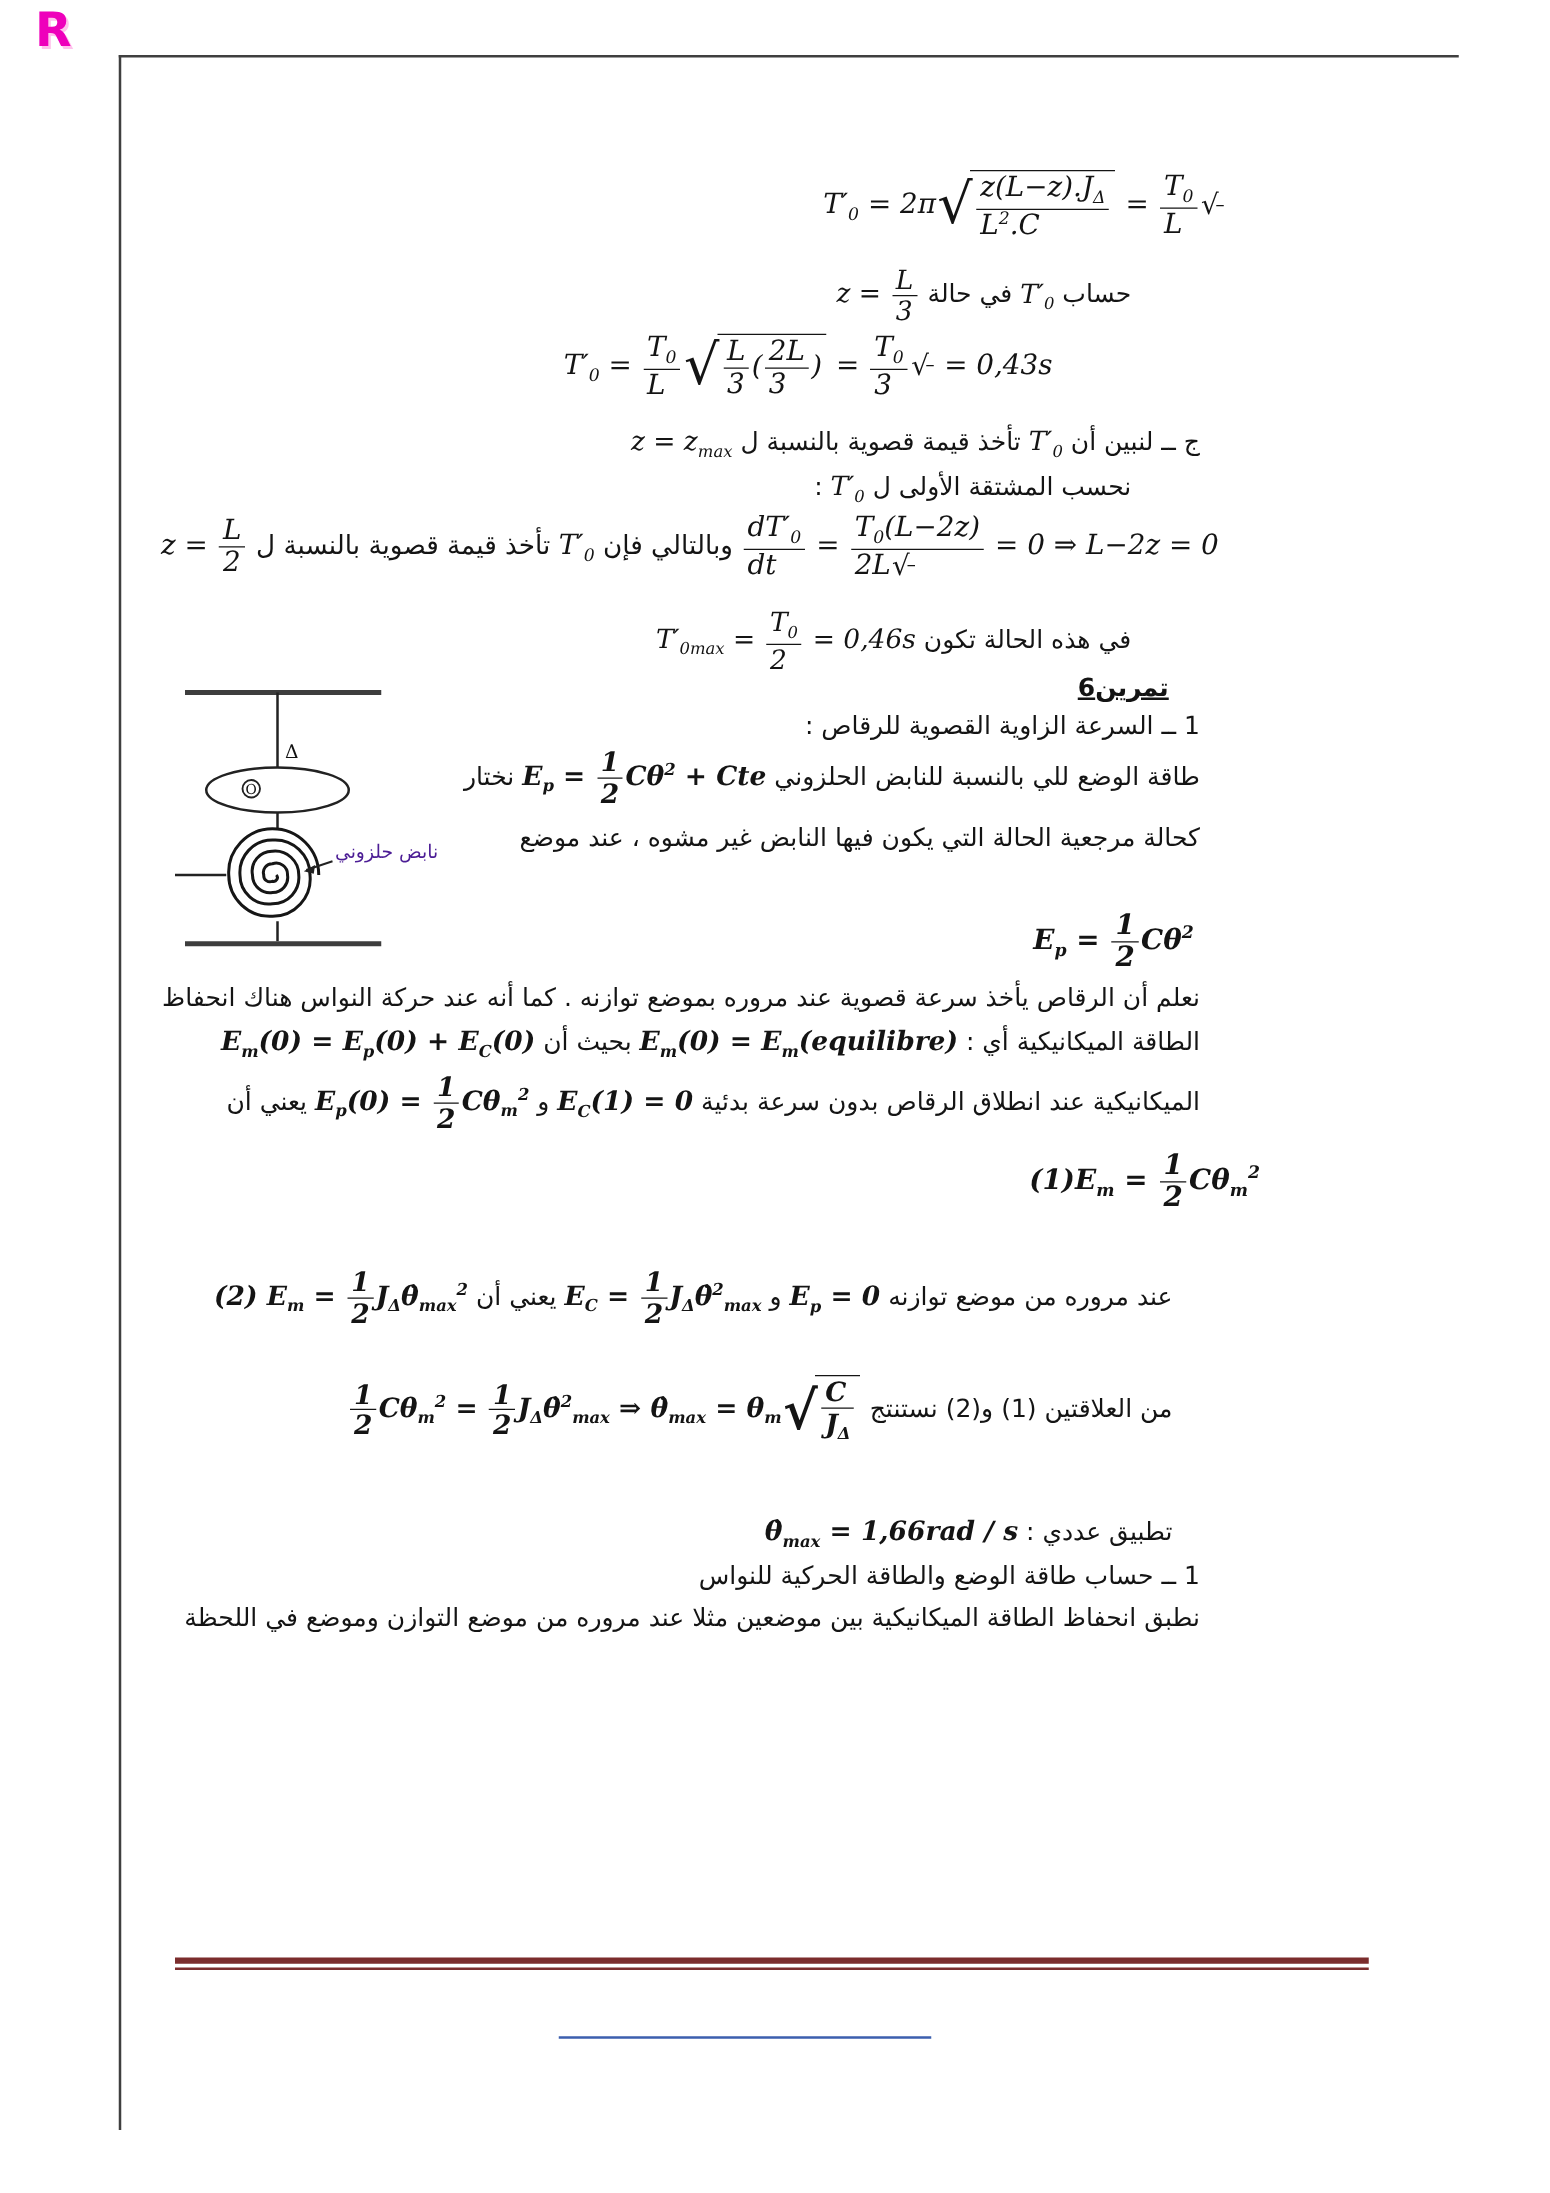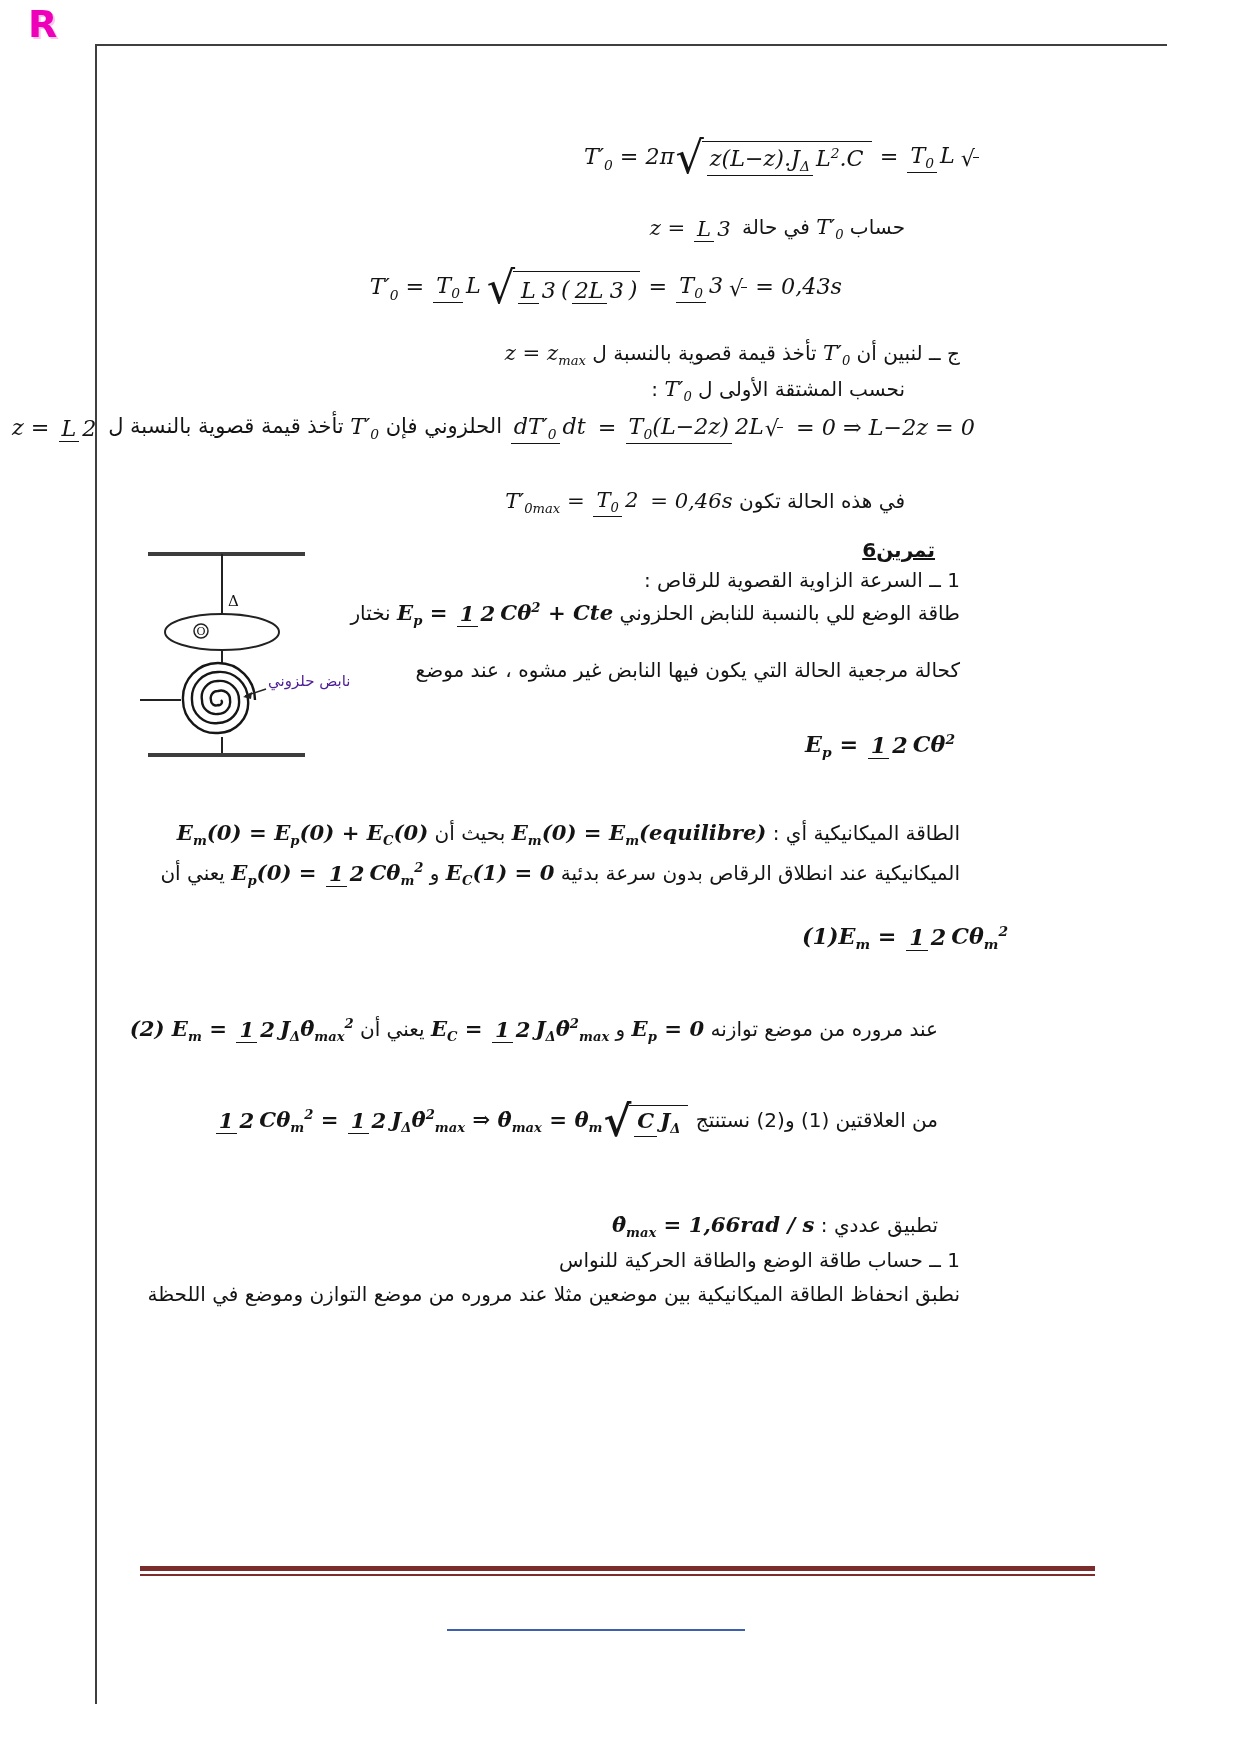--- a/index.html
+++ b/index.html
@@ -18,21 +18,21 @@
   .line{position:absolute;right:0;direction:rtl;text-align:right;white-space:nowrap;
         font-size:20px;line-height:1.45;}
   .heading{font-weight:bold;text-decoration:underline;margin-left:40px;}
   .eqline{font-size:21px;}
 
   
   .math{direction:ltr;unicode-bidi:isolate;display:inline-block;vertical-align:middle;
         font-family:"DejaVu Serif","Liberation Serif",serif;font-style:italic;font-size:1.06em;}
   .mbold{font-weight:bold;}
   .math sub,.math sup{font-size:0.62em;}
-  .frac{display:inline-flex;flex-direction:row;vertical-align:middle;text-align:right;
+  .frac{display:inline-flex;flex-direction:column;vertical-align:middle;text-align:left;
         line-height:1.12;margin:0 2px;}
   .fnum{display:block;border-bottom:1.5px solid currentColor;padding:0 3px;}
   .fden{display:block;padding:0 3px;}
   .sqrt{display:inline-flex;align-items:center;vertical-align:middle;margin:0 1px;}
   .rad{font-style:normal;line-height:1;margin-right:-2px;}
   .rad.tall{font-size:2em;}
   .radbody{border-top:1.5px solid currentColor;padding:1px 3px 0 3px;}
 
   
   .p0{top:8px;right:-20px;}   .p1{top:84px;right:55px;}   .p2{top:138px;right:118px;}
@@ -106,39 +106,40 @@
     <div class="line p4"><span class="ar">نحسب المشتقة الأولى ل </span><span class="math" dir="ltr"><span>T′</span><sub><span>0</span></sub></span><span class="ar"> :</span></div>
     <div class="line eqline p5"><span class="math" dir="ltr"><span class="frac">
             <span class="fnum"><span>dT′</span><sub><span>0</span></sub></span>
             <span class="fden"><span>dt</span></span>
           </span><span> = </span><span class="frac">
             <span class="fnum"><span>T</span><sub><span>0</span></sub><span>(L−2z)</span></span>
             <span class="fden"><span>2L</span><span class="sqrt">
                 <span class="rad">√</span>
                 <span class="radbody"></span>
               </span></span>
-          </span><span> = 0 ⇒ L−2z = 0</span></span><span class="ar"> الحلزوني فإن </span><span class="math" dir="ltr"><span>T′</span><sub><span>0</span></sub></span><span class="ar"> تأخذ قيمة قصوية بالنسبة ل </span><span class="math" dir="ltr"><span>z = </span><span class="frac">
+          </span><span> = 0 ⇒ L−2z = 0</span></span><span class="ar"> وبالتالي فإن </span><span class="math" dir="ltr"><span>T′</span><sub><span>0</span></sub></span><span class="ar"> تأخذ قيمة قصوية بالنسبة ل </span><span class="math" dir="ltr"><span>z = </span><span class="frac">
             <span class="fnum"><span>L</span></span>
             <span class="fden"><span>2</span></span>
           </span></span></div>
     <div class="line p6"><span class="ar">في هذه الحالة تكون </span><span class="math" dir="ltr"><span>T′</span><sub><span>0max</span></sub><span> = </span><span class="frac">
             <span class="fnum"><span>T</span><sub><span>0</span></sub></span>
             <span class="fden"><span>2</span></span>
           </span><span> = 0,46s</span></span></div>
     <div class="line heading p7"><span class="ar">تمرين6</span></div>
     <div class="line p8"><span class="ar">1 ــ السرعة الزاوية القصوية للرقاص :</span></div>
     <div class="line p9"><span class="ar">طاقة الوضع للي بالنسبة للنابض الحلزوني </span><span class="math mbold" dir="ltr"><span>E</span><sub><span>p</span></sub><span> = </span><span class="frac">
             <span class="fnum"><span>1</span></span>
             <span class="fden"><span>2</span></span>
           </span><span>Cθ</span><sup><span>2</span></sup><span> + Cte</span></span><span class="ar"> نختار</span></div>
     <div class="line p10"><span class="ar">كحالة مرجعية الحالة التي يكون فيها النابض غير مشوه ، عند موضع</span></div>
     <div class="line eqline p12"><span class="math mbold" dir="ltr"><span>E</span><sub><span>p</span></sub><span> = </span><span class="frac">
             <span class="fnum"><span>1</span></span>
             <span class="fden"><span>2</span></span>
           </span><span>Cθ</span><sup><span>2</span></sup></span></div>
+    <div class="line p13"><span class="ar">نعلم أن الرقاص يأخذ سرعة قصوية عند مروره بموضع توازنه . كما أنه عند حركة النواس هناك انحفاظ</span></div>
     <div class="line p14"><span class="ar">الطاقة الميكانيكية أي : </span><span class="math mbold" dir="ltr"><span>E</span><sub><span>m</span></sub><span>(0) = E</span><sub><span>m</span></sub><span>(equilibre)</span></span><span class="ar"> بحيث أن </span><span class="math mbold" dir="ltr"><span>E</span><sub><span>m</span></sub><span>(0) = E</span><sub><span>p</span></sub><span>(0) + E</span><sub><span>C</span></sub><span>(0)</span></span></div>
     <div class="line p15"><span class="ar">الميكانيكية عند انطلاق الرقاص بدون سرعة بدئية </span><span class="math mbold" dir="ltr"><span>E</span><sub><span>C</span></sub><span>(1) = 0</span></span><span class="ar"> و </span><span class="math mbold" dir="ltr"><span>E</span><sub><span>p</span></sub><span>(0) = </span><span class="frac">
             <span class="fnum"><span>1</span></span>
             <span class="fden"><span>2</span></span>
           </span><span>Cθ</span><sub><span>m</span></sub><sup><span>2</span></sup></span><span class="ar"> يعني أن</span></div>
     <div class="line eqline p16"><span class="math mbold" dir="ltr"><span>(1)</span><span>E</span><sub><span>m</span></sub><span> = </span><span class="frac">
             <span class="fnum"><span>1</span></span>
             <span class="fden"><span>2</span></span>
           </span><span>Cθ</span><sub><span>m</span></sub><sup><span>2</span></sup></span></div>
     <div class="line p17"><span class="ar">عند مروره من موضع توازنه </span><span class="math mbold" dir="ltr"><span>E</span><sub><span>p</span></sub><span> = 0</span></span><span class="ar"> و </span><span class="math mbold" dir="ltr"><span>E</span><sub><span>C</span></sub><span> = </span><span class="frac">

